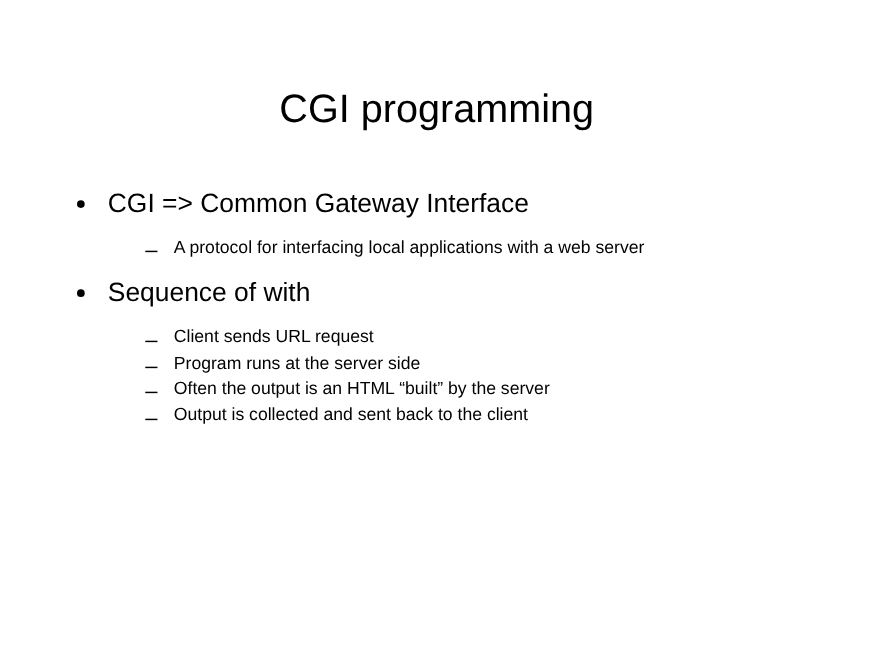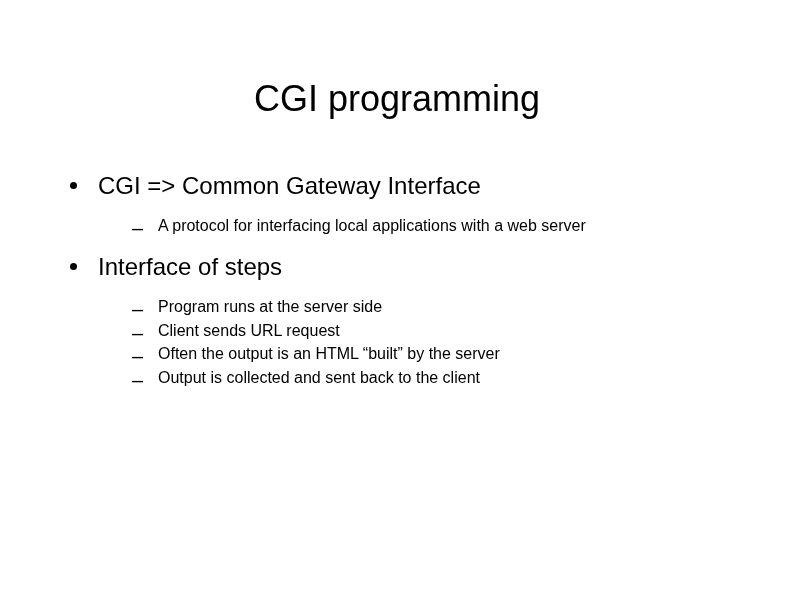--- a/index.html
+++ b/index.html
@@ -75,23 +75,23 @@
   <h1 class="title">CGI programming</h1>
   <div class="content">
     <ul class="level1">
       <li>
         <span>CGI =&gt; Common Gateway Interface</span>
         <ul class="level2">
           <li>A protocol for interfacing local applications with a web server</li>
         </ul>
       </li>
       <li>
-        <span>Interface of steps</span>
+        <span>Sequence of with</span>
         <ul class="level2">
+          <li>Client sends URL request</li>
           <li>Program runs at the server side</li>
-          <li>Client sends URL request</li>
           <li>Often the output is an HTML “built” by the server</li>
           <li>Output is collected and sent back to the client</li>
         </ul>
       </li>
     </ul>
   </div>
 </div>
 
 </body></html>

